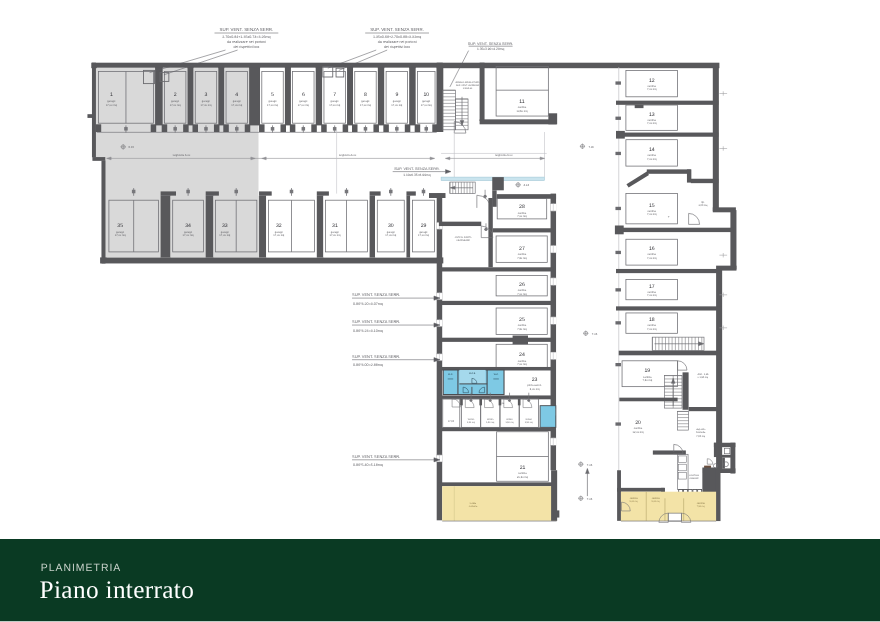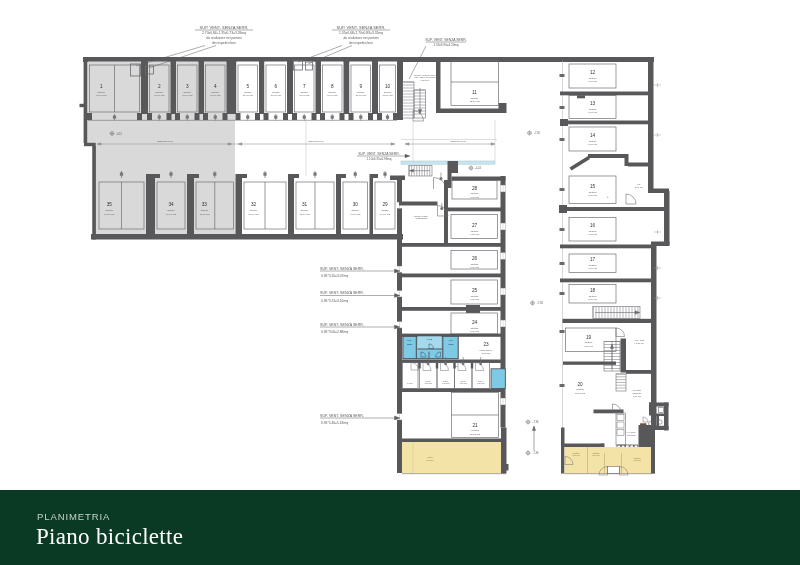--- a/index.html
+++ b/index.html
@@ -1012,14 +1012,14 @@
 <line x1="657.5" y1="266" x2="657.5" y2="270" stroke="#9a9a9e" stroke-width="0.5"></line>
 <line x1="654" y1="298" x2="661" y2="298" stroke="#9a9a9e" stroke-width="0.5"></line>
 <line x1="657.5" y1="296" x2="657.5" y2="300" stroke="#9a9a9e" stroke-width="0.5"></line>
 </g>
 </svg>
 
 <div class="footer"></div>
 
 <div class="f1">PLANIMETRIA</div>
 
-<div class="f2">Piano biciclette</div>
+<div class="f2">Piano interrato</div>
 </div>
 
 </body></html>

